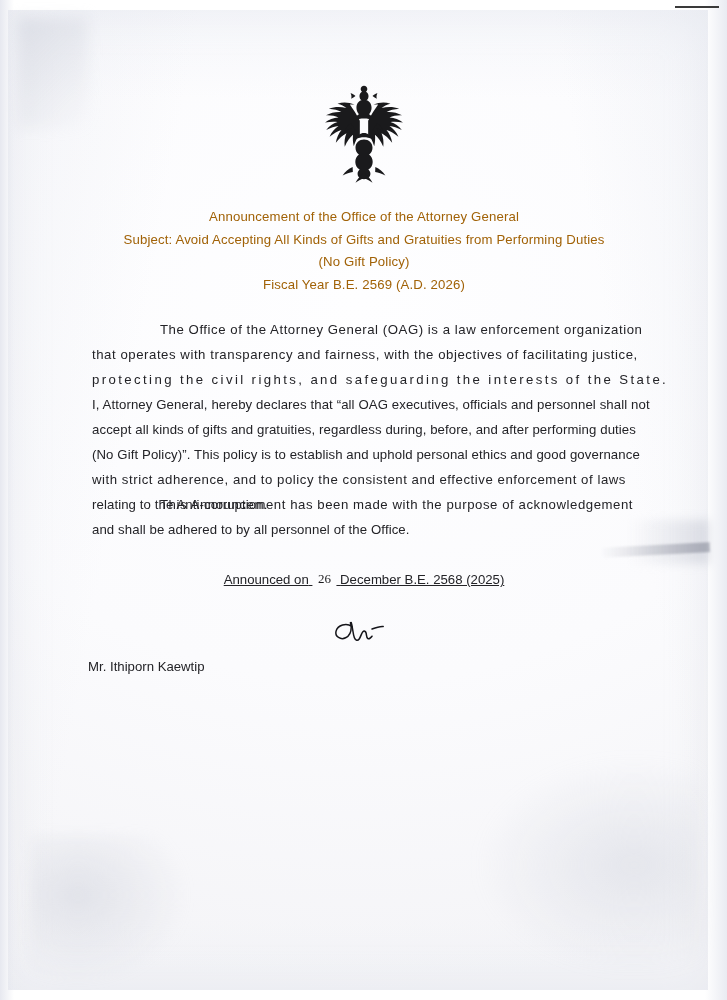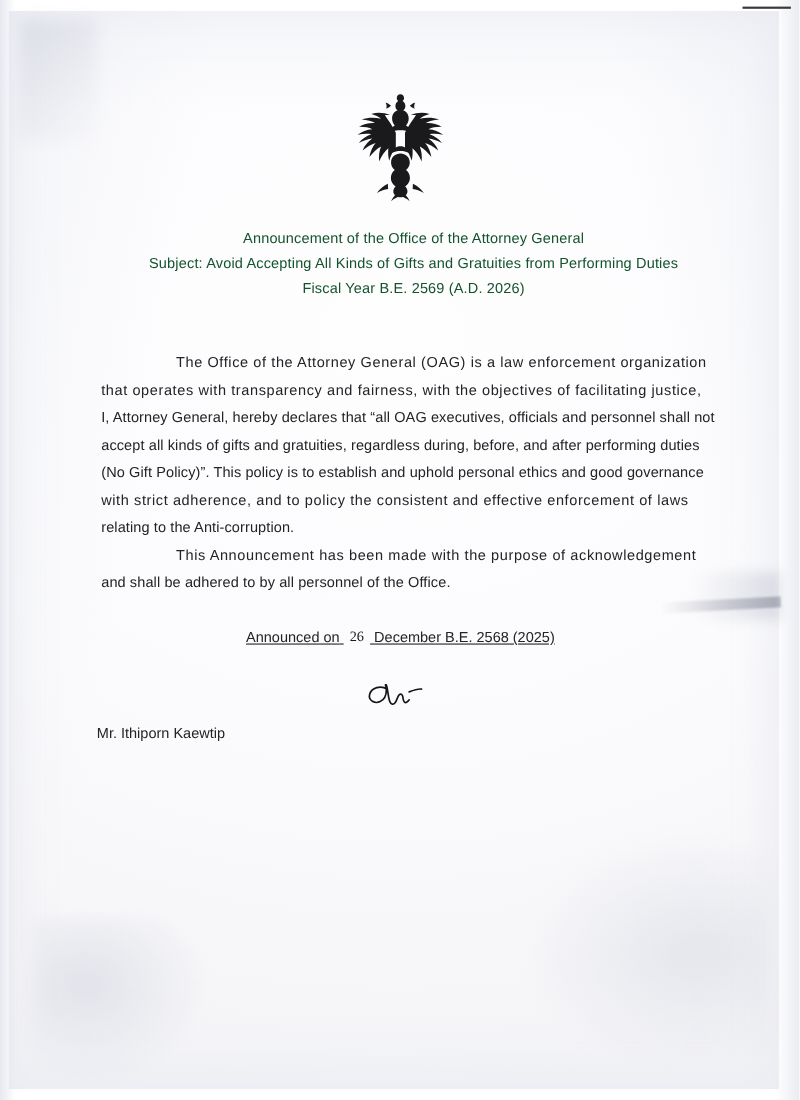--- a/index.html
+++ b/index.html
@@ -115,27 +115,27 @@
     text-align: center;
   }
   .emblem {
     display: inline-block;
     width: 96px;
     height: 104px;
   }
 
   .heading {
     position: absolute;
-    left: 12px;
+    left: 0;
     top: 206px;
     width: 552px;
     text-align: center;
     font-size: 13.2px;
     line-height: 22.5px;
-    color: #14532d;
+    color: #a16207;
     letter-spacing: 0.15px;
   }
   .heading .ln { display: block; white-space: nowrap; }
 
   .body-block {
     position: absolute;
     left: 0;
     width: 552px;
     font-size: 13.2px;
     line-height: 25px;
@@ -242,27 +242,29 @@
             <path d="M38 92 c-4.4 2-8 5-10.6 9 3.8-2.2 7.4-3.4 10.8-3.8z"></path>
             <path d="M62 92 c4.4 2 8 5 10.6 9 -3.8-2.2-7.4-3.4-10.8-3.8z"></path>
           </g>
         </svg>
       </span>
     </div>
 
     <div class="heading">
       <span class="ln">Announcement of the Office of the Attorney General</span>
       <span class="ln">Subject: Avoid Accepting All Kinds of Gifts and Gratuities from Performing Duties</span>
+      <span class="ln">(No Gift Policy)</span>
       <span class="ln">Fiscal Year B.E. 2569 (A.D. 2026)</span>
     </div>
 
     <div class="body-block para1">
       <p>
         <span class="just-line l-loose"><span class="indent"></span><span>The Office of the Attorney General (OAG) is a law enforcement organization</span></span>
         <span class="just-line l-loose">that operates with transparency and fairness, with the objectives of facilitating justice,</span>
+        <span class="just-line l-wide">protecting the civil rights, and safeguarding the interests of the State.</span>
         <span class="just-line l-tight">I, Attorney General, hereby declares that “all OAG executives, officials and personnel shall not</span>
         <span class="just-line l-tight">accept all kinds of gifts and gratuities, regardless during, before, and after performing duties</span>
         <span class="just-line l-tight">(No Gift Policy)”. This policy is to establish and uphold personal ethics and good governance</span>
         <span class="just-line l-loose">with strict adherence, and to policy the consistent and effective enforcement of laws</span>
         <span class="just-line l-tight">relating to the Anti-corruption.</span>
       </p>
     </div>
 
     <div class="body-block para2">
       <p>

